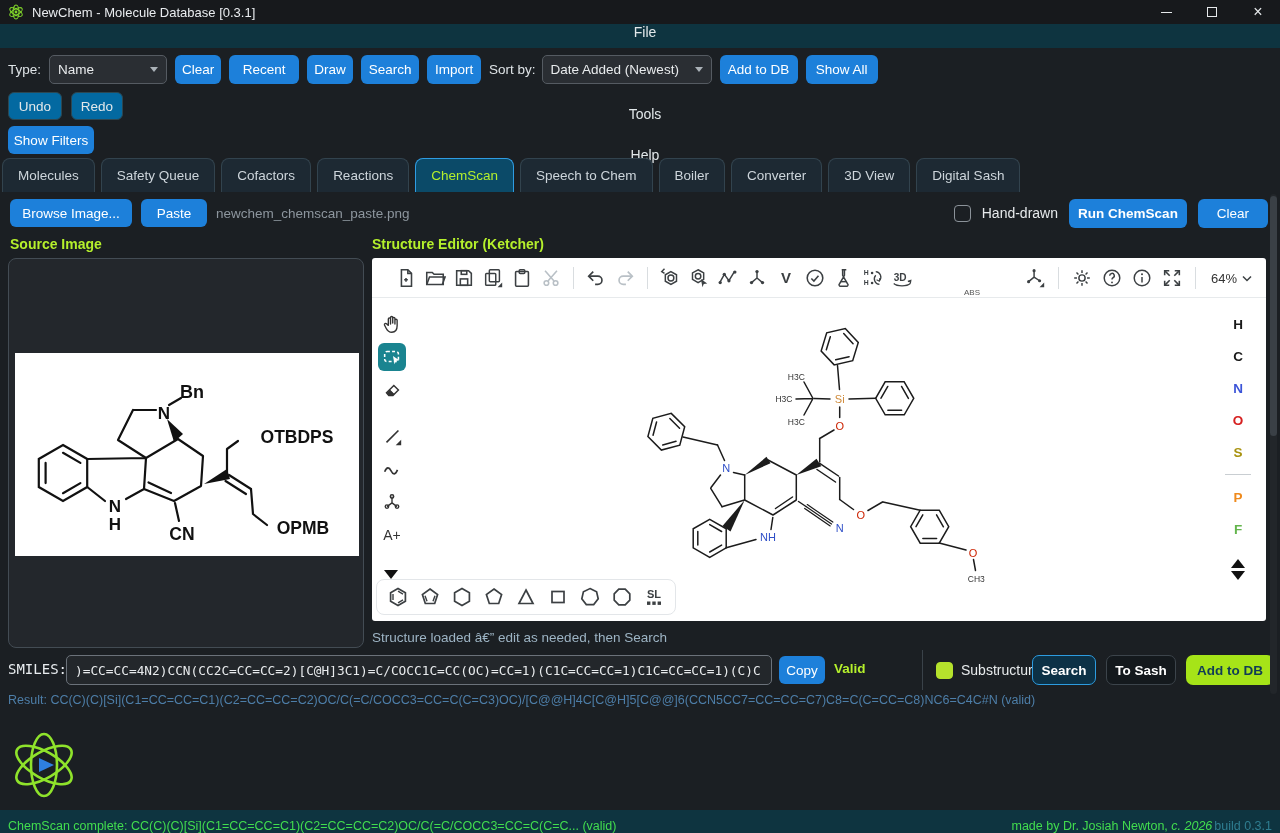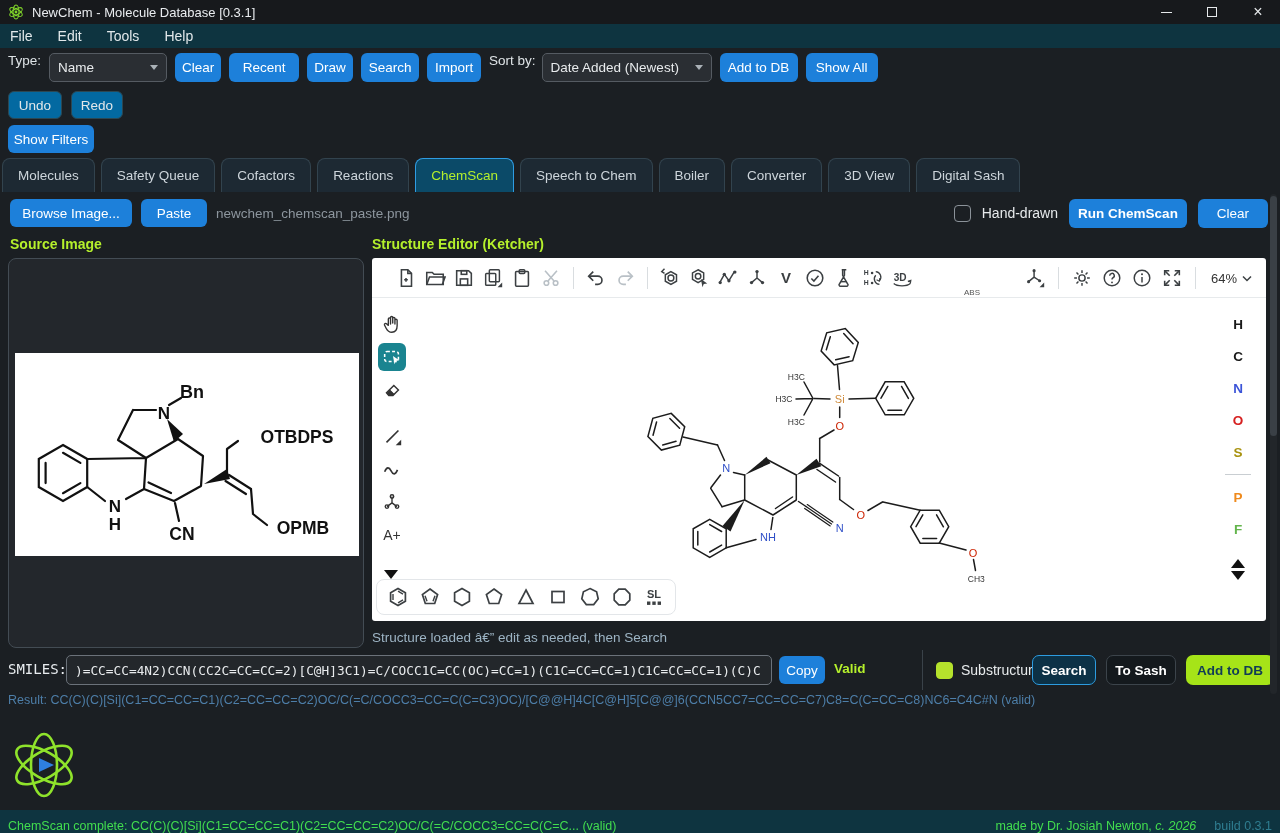--- a/index.html
+++ b/index.html
@@ -9,23 +9,23 @@
   .abs{position:absolute;}
   
   #titlebar{top:0;left:0;width:1280px;height:24px;background:#17191c;display:flex;align-items:center;}
   #titlebar .ttl{font-size:13px;color:#e9ecef;margin-left:8px;}
   #win-controls{position:absolute;right:14px;top:0;height:24px;display:flex;gap:30px;align-items:center;}
   .winbtn{width:16px;height:16px;display:flex;align-items:center;justify-content:center;color:#e6e9eb;font-size:13px;cursor:default;}
   .min-glyph{width:11px;height:0;border-top:1.6px solid #e6e9eb;display:block;}
   .max-glyph{width:10px;height:10px;border:1.4px solid #e6e9eb;display:block;}
   .close-glyph{font-size:16px;line-height:10px;}
   
-  #menubar{top:24px;left:0;width:1280px;height:24px;background:#0e3440;display:flex;align-items:center;gap:25px;padding-left:10px;font-size:14px;color:#e2e8ea;}
-  
-  .row{left:0;width:1280px;display:flex;align-items:flex-start;}
+  #menubar{top:24px;left:0;width:1280px;height:24px;background:#0e3440;display:flex;align-items:center;gap:25px;padding-left:10px;font-size:14px;color:#e2e8ea;flex-direction:column;}
+  
+  .row{left:0;width:1280px;display:flex;align-items:center;}
   #row-search{top:53px;height:32px;padding:0 8px;gap:8px;}
   #row-search .lbl{font-size:13.5px;color:#dfe4e7;white-space:nowrap;}
   .select{height:29px;background:#2a2e33;border:1px solid #555b62;border-radius:5px;display:flex;align-items:center;justify-content:space-between;padding:0 8px;font-size:13.5px;color:#e8ebed;}
   .select .car{width:0;height:0;border-left:4.5px solid transparent;border-right:4.5px solid transparent;border-top:5.5px solid #aab1b7;margin-left:8px;}
   .tinput{height:29px;background:#1f2226;border:1px solid #596068;border-radius:5px;color:#e8ebed;font-size:13.5px;padding:0 8px;font-family:"DejaVu Sans Mono",monospace;}
   .btn-blue{height:29px;background:#1d80da;color:#fff;border:none;border-radius:6px;font-size:13.5px;display:flex;align-items:center;justify-content:center;white-space:nowrap;font-family:"Liberation Sans",sans-serif;}
   .btn-dark{height:28px;background:#0369a1;color:#e3e8ea;border:1px solid #2c4752;border-radius:6px;font-size:13.5px;display:flex;align-items:center;justify-content:center;white-space:nowrap;}
   #row-undo{top:91px;height:30px;padding:0 8px;gap:9px;}
   #row-filters{top:125px;height:30px;padding:0 8px;}
   
@@ -73,21 +73,21 @@
   #sm-div{left:922px;top:650px;width:1px;height:40px;background:#3a4249;}
   #sub-cb{left:936px;top:662px;}
   #sub-label{left:961px;top:662px;}
   #search2-btn{left:1032px;top:655px;width:64px;height:30px;background:#0c3146;border:1.5px solid #2d9ce0;color:#fff;border-radius:7px;font-weight:bold;font-size:13.5px;display:flex;align-items:center;justify-content:center;}
   #tosash-btn{left:1106px;top:655px;width:70px;height:30px;background:#14191d;border:1px solid #3c444b;color:#fff;border-radius:7px;font-weight:bold;font-size:13.5px;display:flex;align-items:center;justify-content:center;}
   #adddb2-btn{left:1186px;top:655px;width:88px;height:30px;background:#a6e418;border:none;color:#113c56;border-radius:7px;font-weight:bold;font-size:13.5px;display:flex;align-items:center;justify-content:center;}
   #result-line{left:8px;top:693px;font-size:12.5px;color:#4d7ea8;white-space:nowrap;}
   
   #statusbar{top:810px;left:0;width:1280px;height:23px;background:#0e3440;display:flex;align-items:flex-end;font-size:12.5px;}
   #status-left{margin-left:8px;color:#42dd4e;}
-  #status-right{position:absolute;right:8px;display:flex;gap:18px;margin-top:48px;}
+  #status-right{position:absolute;right:8px;display:flex;gap:2px;margin-top:48px;}
   #made-by{color:#42dd4e;} #made-by .yr{font-style:italic;}
   #build-label{color:#2f7d90;}
   
   #vscroll{left:1270px;top:194px;width:7px;height:500px;background:#22262a;border-radius:4px;}
   #vscroll .thumb{position:absolute;left:0;top:2px;width:7px;height:240px;background:#3a4046;border-radius:4px;}
   svg{display:block;}
   svg text{font-family:"Liberation Sans",sans-serif;}
 </style>
 </head>
 <body>

